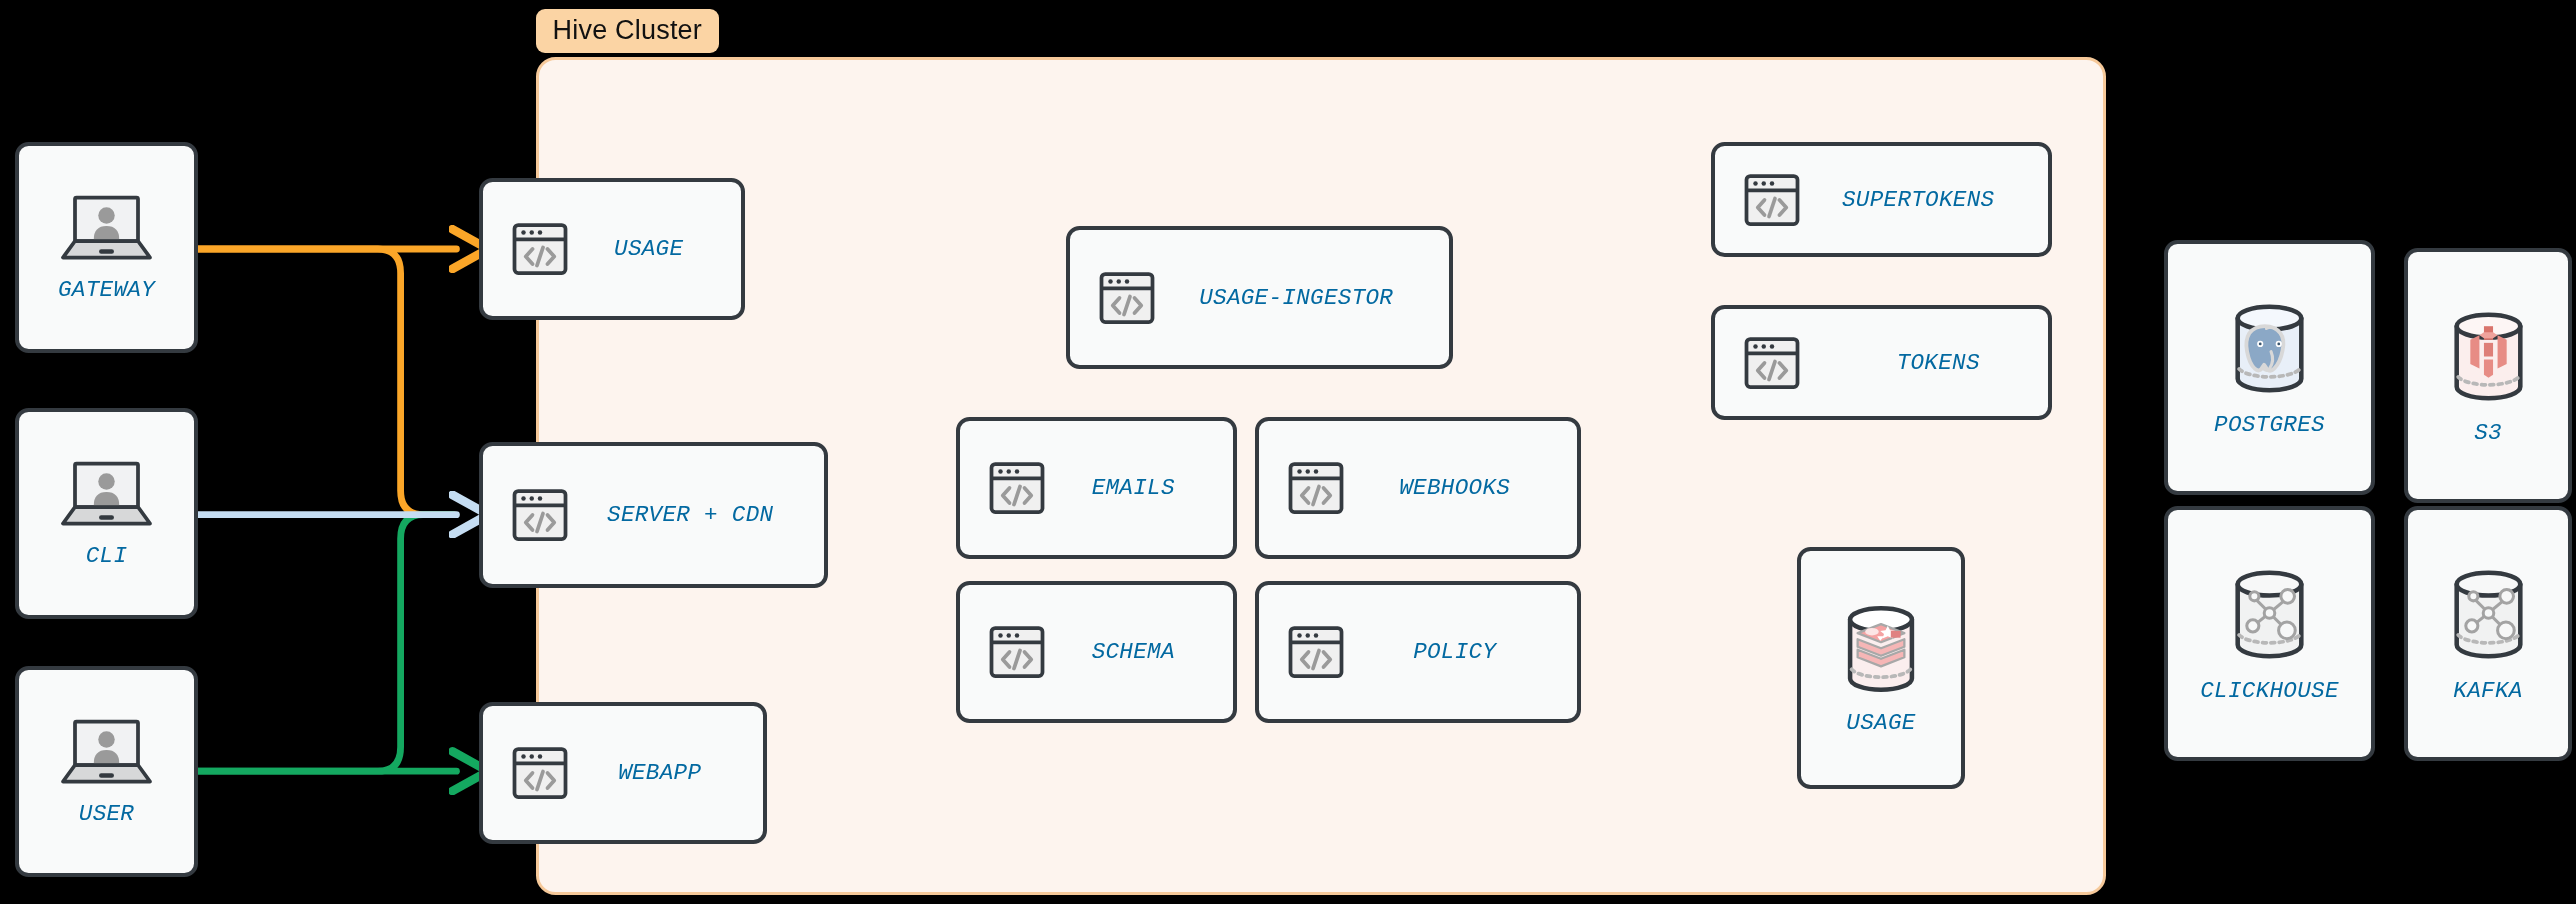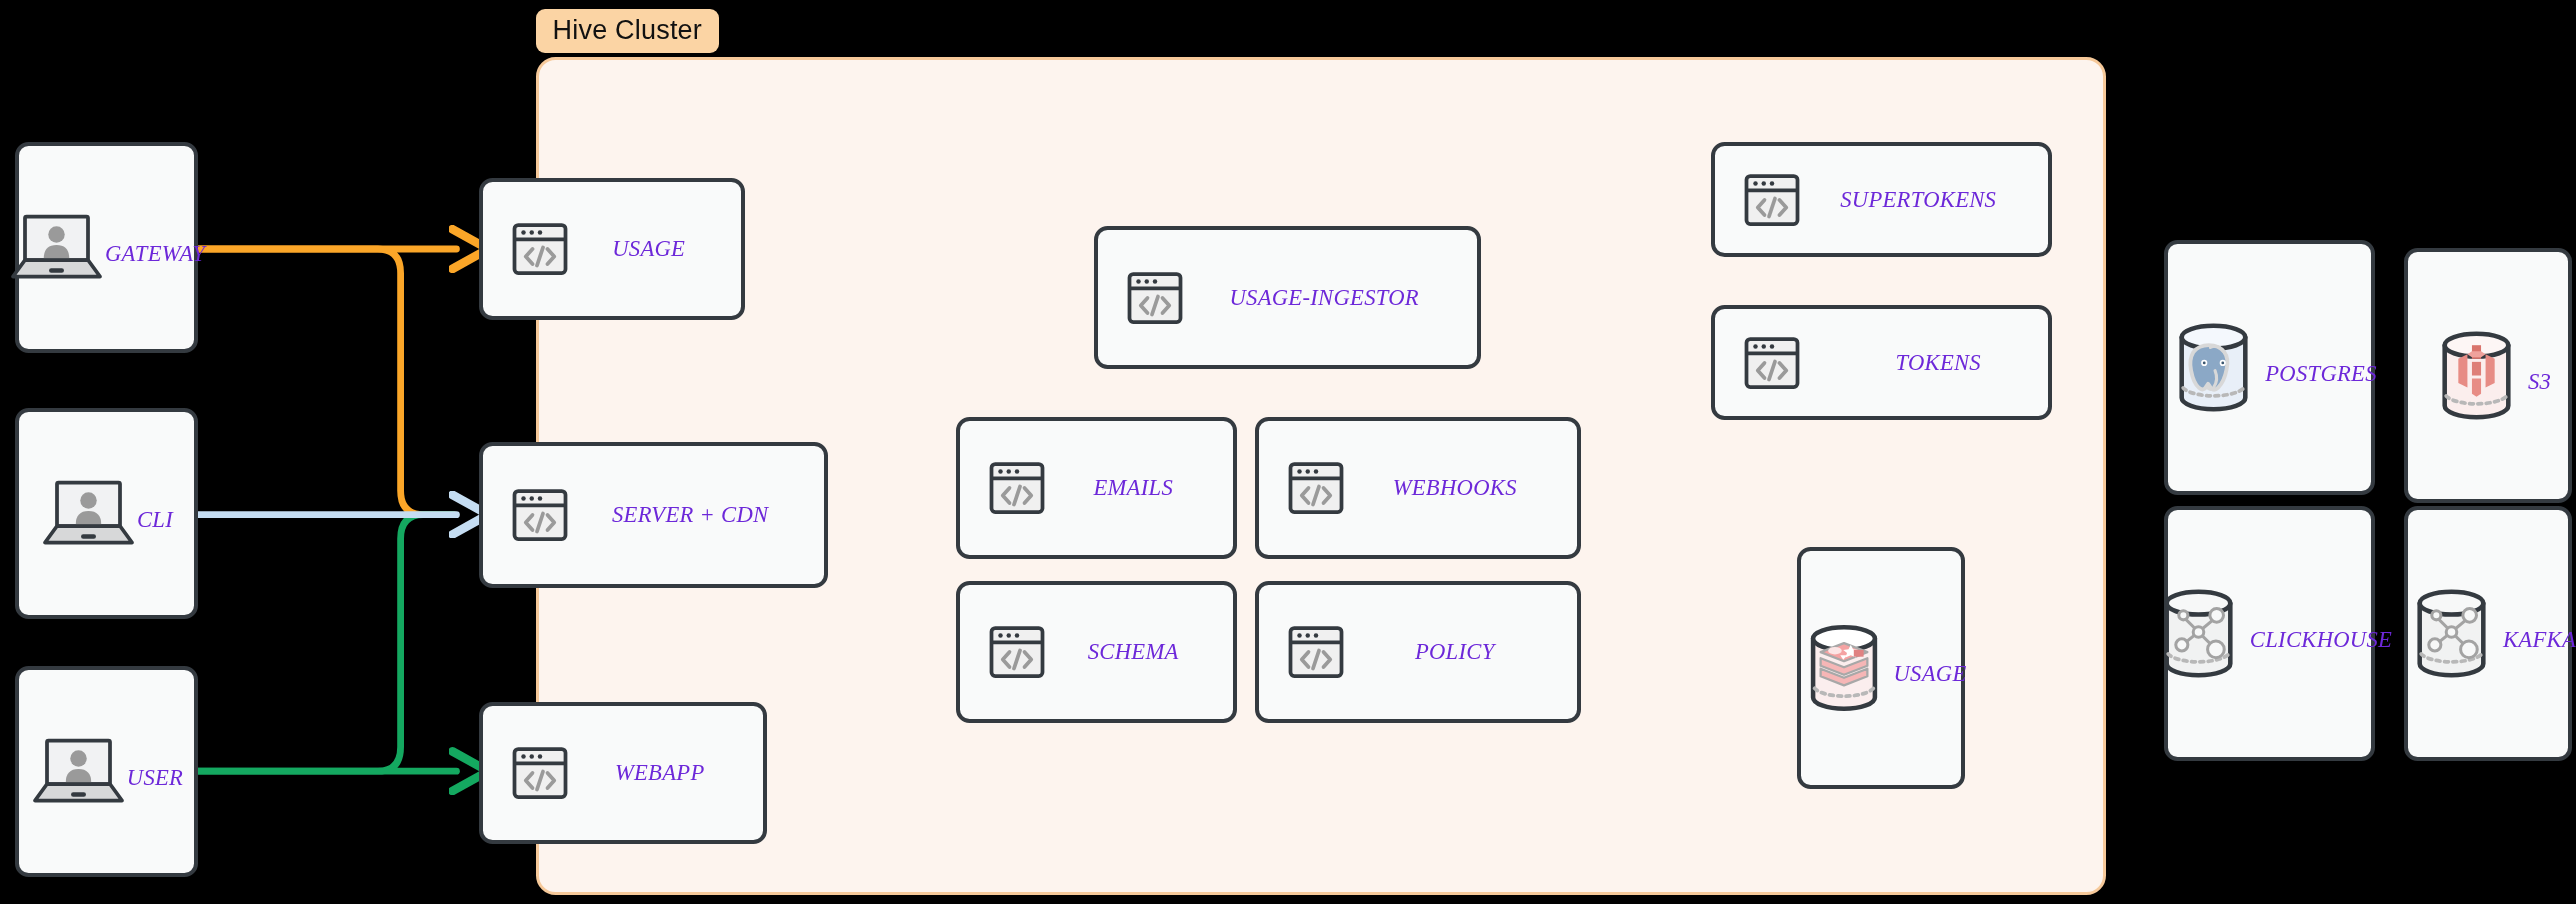--- a/index.html
+++ b/index.html
@@ -61,29 +61,29 @@
     padding-left: 27px;
   }
   .node.service .node-label {
     flex: 1;
     text-align: center;
     padding-right: 13.6px;
   }
 
   
   .node.stacked {
-    flex-direction: row;
+    flex-direction: column;
     justify-content: center;
   }
 
   .node-label {
-    font-family: Liberation Serif, serif;
+    font-family: Liberation Mono, monospace;
     font-style: italic;
     font-size: 22.6px;
-    color: #6d28d9;
+    color: #0369a1;
     letter-spacing: 0.3px;
     white-space: nowrap;
   }
   .node.stacked .node-label { margin-top: 12px; }
 
   .icon-wrap {
     display: flex;
     align-items: center;
     justify-content: center;
     flex: none;
@@ -213,21 +213,21 @@
         <circle cx="29" cy="18" r="3" fill="#343A40"></circle>
         <circle cx="40" cy="18" r="3" fill="#343A40"></circle>
         <path d="M30 40 L21 50 L30 60" fill="none" stroke="#9A9A9A" stroke-width="5" stroke-linecap="round" stroke-linejoin="round"></path>
         <path d="M50 40 L59 50 L50 60" fill="none" stroke="#9A9A9A" stroke-width="5" stroke-linecap="round" stroke-linejoin="round"></path>
         <line x1="44" y1="38" x2="36" y2="62" stroke="#9A9A9A" stroke-width="5" stroke-linecap="round"></line>
       </svg>
     </span>
     <span class="node-label">WEBAPP</span>
   </div>
 
-  <div class="node service" style="left:1094px; top:226px; width:387px; height:143px;">
+  <div class="node service" style="left:1066px; top:226px; width:387px; height:143px;">
     <span class="icon-wrap">
       <svg width="60" height="60" viewBox="0 0 80 80" xmlns="http://www.w3.org/2000/svg">
         <rect x="6" y="8" width="68" height="64" rx="5" fill="#F0F0F0" stroke="#343A40" stroke-width="5"></rect>
         <line x1="6" y1="27" x2="74" y2="27" stroke="#343A40" stroke-width="5"></line>
         <circle cx="18" cy="18" r="3" fill="#343A40"></circle>
         <circle cx="29" cy="18" r="3" fill="#343A40"></circle>
         <circle cx="40" cy="18" r="3" fill="#343A40"></circle>
         <path d="M30 40 L21 50 L30 60" fill="none" stroke="#9A9A9A" stroke-width="5" stroke-linecap="round" stroke-linejoin="round"></path>
         <path d="M50 40 L59 50 L50 60" fill="none" stroke="#9A9A9A" stroke-width="5" stroke-linecap="round" stroke-linejoin="round"></path>
         <line x1="44" y1="38" x2="36" y2="62" stroke="#9A9A9A" stroke-width="5" stroke-linecap="round"></line>

